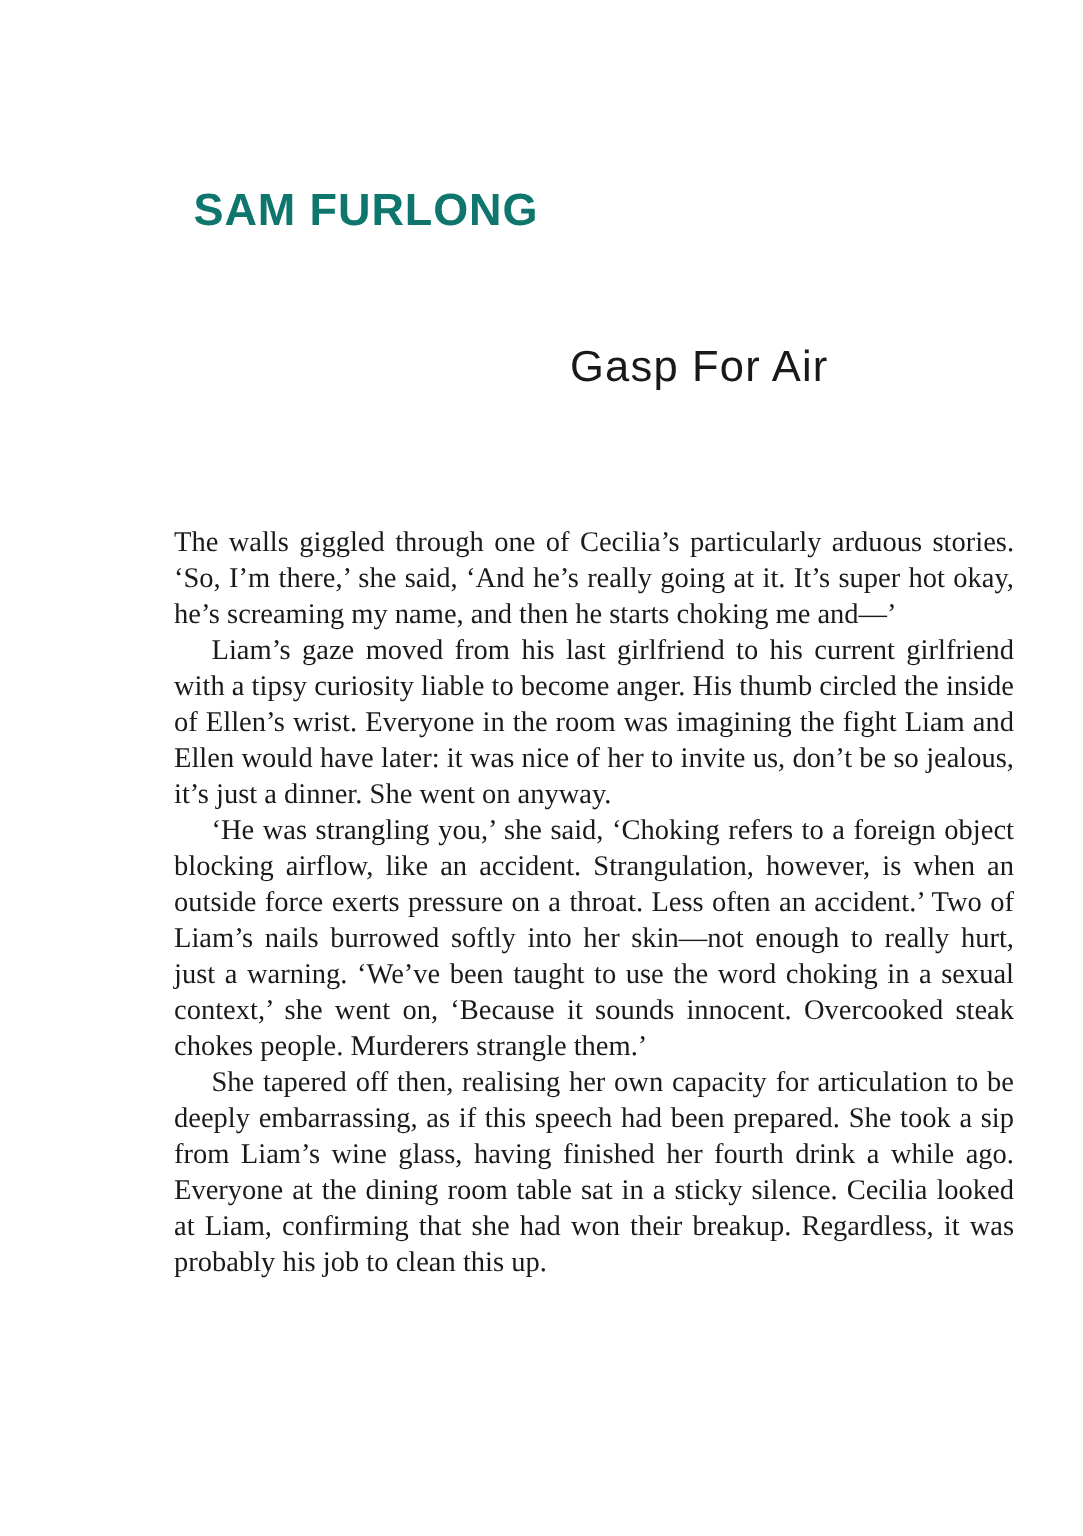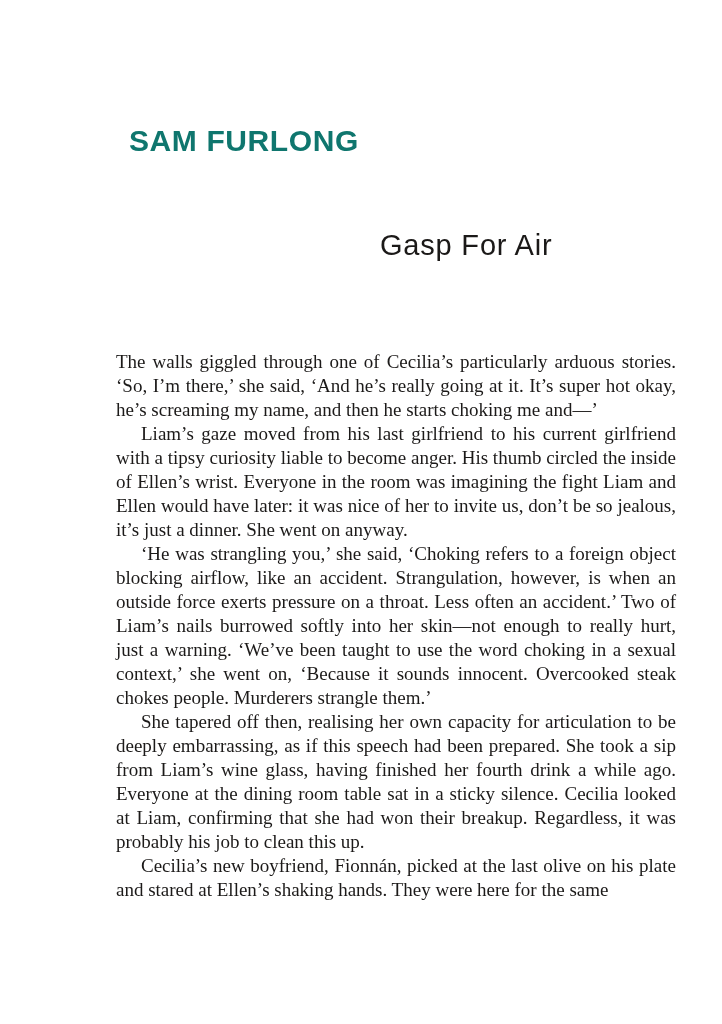--- a/index.html
+++ b/index.html
@@ -67,16 +67,15 @@
 
   <div class="author">SAM FURLONG</div>
 
   <div class="title">Gasp For Air</div>
 
   <div class="body-text">
     <p>The walls giggled through one of Cecilia’s particularly arduous stories. ‘So, I’m there,’ she said, ‘And he’s really going at it. It’s super hot okay, he’s screaming my name, and then he starts choking me and—’</p>
     <p>Liam’s gaze moved from his last girlfriend to his current girlfriend with a tipsy curiosity liable to become anger. His thumb circled the inside of Ellen’s wrist. Everyone in the room was imagining the fight Liam and Ellen would have later: it was nice of her to invite us, don’t be so jealous, it’s just a dinner. She went on anyway.</p>
     <p>‘He was strangling you,’ she said, ‘Choking refers to a foreign object blocking airflow, like an accident. Strangulation, however, is when an outside force exerts pressure on a throat. Less often an accident.’ Two of Liam’s nails burrowed softly into her skin—not enough to really hurt, just a warning. ‘We’ve been taught to use the word choking in a sexual context,’ she went on, ‘Because it sounds innocent. Overcooked steak chokes people. Murderers strangle them.’</p>
     <p>She tapered off then, realising her own capacity for articulation to be deeply embarrassing, as if this speech had been prepared. She took a sip from Liam’s wine glass, having finished her fourth drink a while ago. Everyone at the dining room table sat in a sticky silence. Cecilia looked at Liam, confirming that she had won their breakup. Regardless, it was probably his job to clean this up.</p>
-    <p>Cecilia’s new boyfriend, Fionnán, picked at the last olive on his plate and stared at Ellen’s shaking hands. They were here for the same</p>
   </div>
 
 </div>
 
 </body></html>

